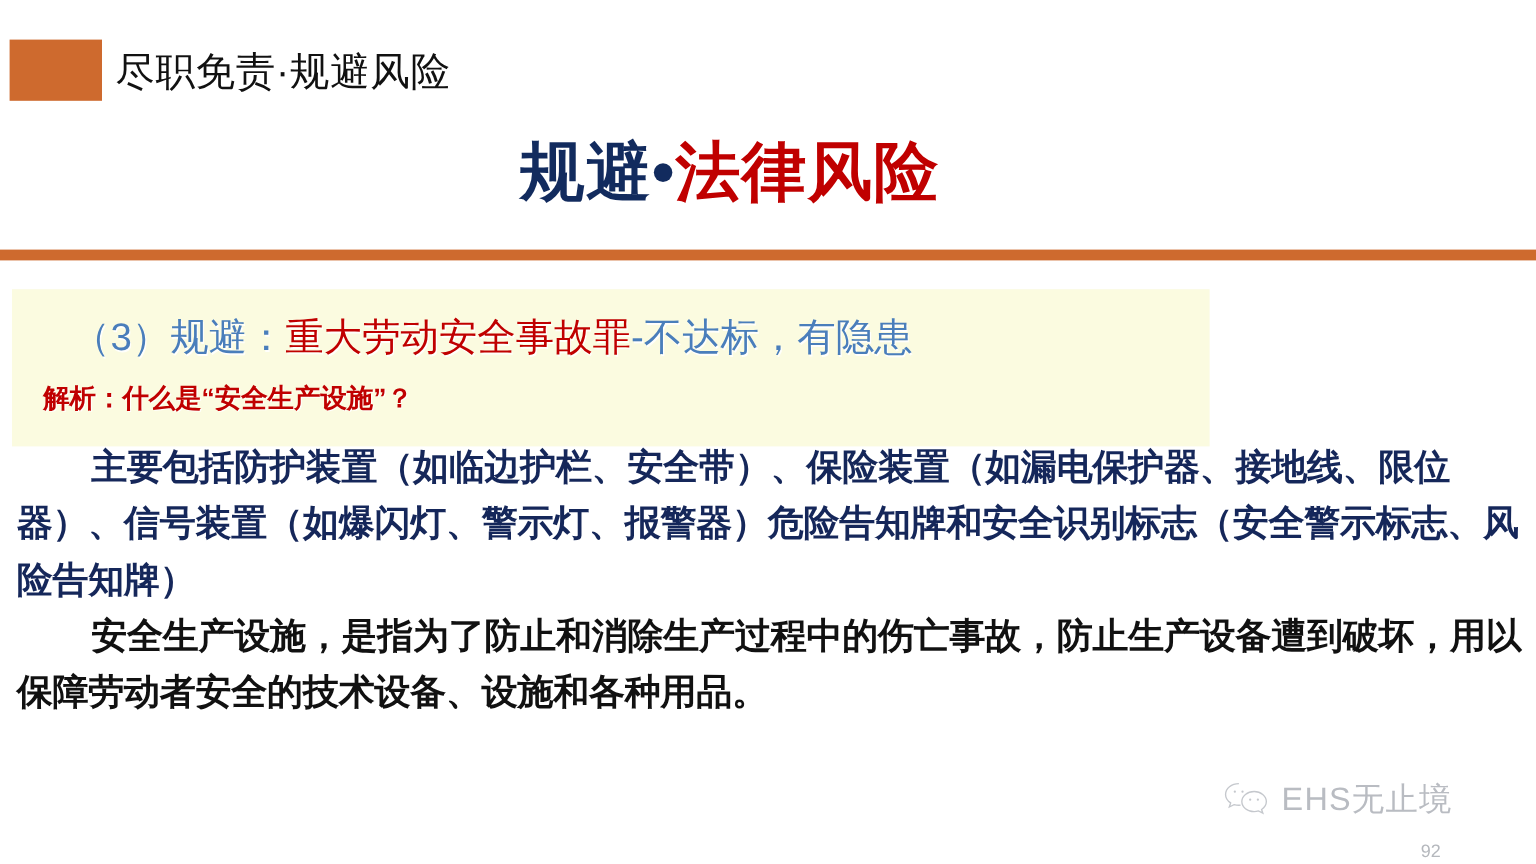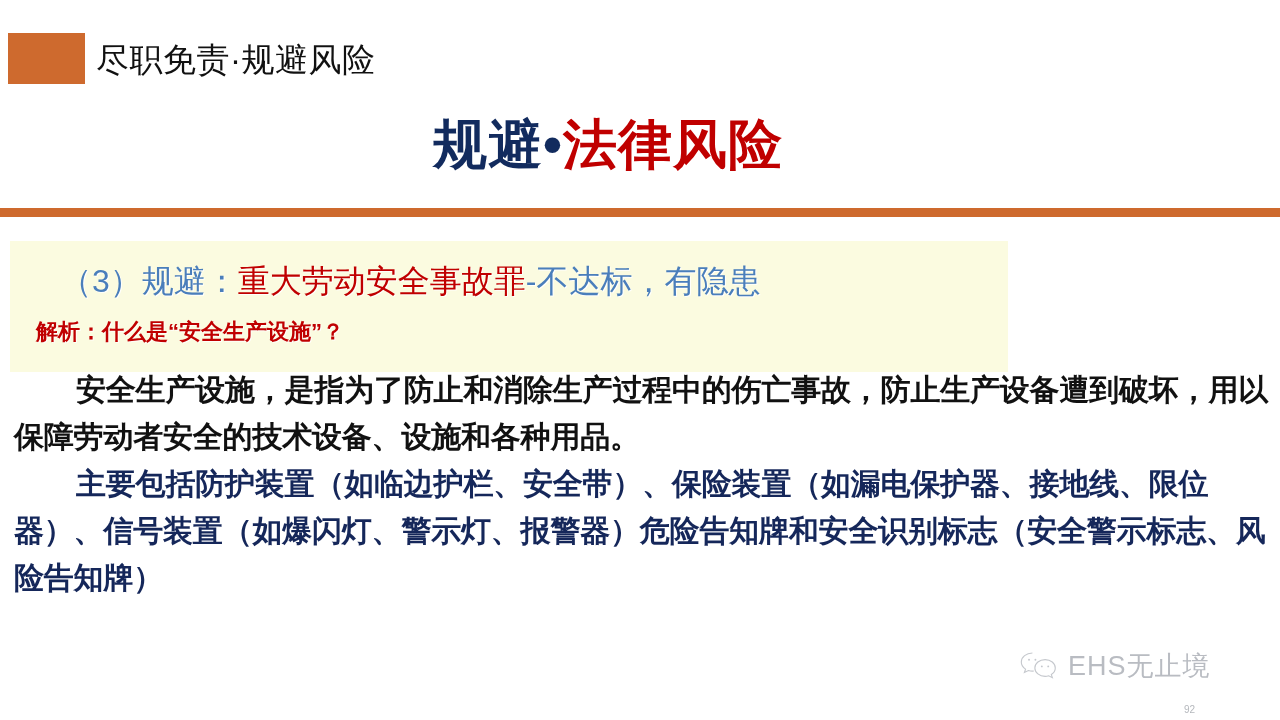--- a/index.html
+++ b/index.html
@@ -143,21 +143,21 @@
     font-size: 27px;
     line-height: 30px;
     color: #b9bcc2;
     white-space: nowrap;
     letter-spacing: 1px;
   }
   #page-number {
     position: absolute;
     left: 1184px;
     top: 703px;
-    font-size: 10px;
+    font-size: 15px;
     line-height: 14px;
     color: #b5b8bd;
   }
 </style>
 </head>
 <body>
 
 <div id="header-bar">
   <div id="header-marker"></div>
   <div id="header-title">尽职免责·规避风险</div>
@@ -171,22 +171,22 @@
 
 <div id="highlight-box"></div>
 
 <div id="heading-line-1">
   <span class="hl-blue">（3）规避：</span><span class="hl-red">重大劳动安全事故罪</span><span class="hl-blue">-不达标，有隐患</span>
 </div>
 
 <div id="heading-line-2">解析：什么是“安全生产设施”？</div>
 
 <div id="body-wrap">
+  <p class="para" id="para-includes">主要包括防护装置（如临边护栏、安全带）、保险装置（如漏电保护器、接地线、限位器）、信号装置（如爆闪灯、警示灯、报警器）危险告知牌和安全识别标志（安全警示标志、风险告知牌）</p>
   <p class="para" id="para-definition">安全生产设施，是指为了防止和消除生产过程中的伤亡事故，防止生产设备遭到破坏，用以保障劳动者安全的技术设备、设施和各种用品。</p>
-  <p class="para" id="para-includes">主要包括防护装置（如临边护栏、安全带）、保险装置（如漏电保护器、接地线、限位器）、信号装置（如爆闪灯、警示灯、报警器）危险告知牌和安全识别标志（安全警示标志、风险告知牌）</p>
 </div>
 
 <div id="watermark">
   <svg id="wechat-icon" viewBox="0 0 44 34" fill="none" stroke="#c5c8cd" stroke-width="1.2">
     <path d="M15 3.2C8.5 3.2 3.2 7.5 3.2 12.8c0 3.0 1.8 5.7 4.5 7.5l-1.2 3.6 4.2-2.1c1.4 .4 2.8 .6 4.3 .6 .5 0 1 0 1.5-.1"></path>
     <circle cx="11.4" cy="10.3" r="1.0" fill="#c5c8cd" stroke="none"></circle>
     <circle cx="18.2" cy="10.3" r="1.0" fill="#c5c8cd" stroke="none"></circle>
     <path d="M28.5 10.2c-6.0 0-10.9 4.0-10.9 8.9 0 4.9 4.9 8.9 10.9 8.9 1.3 0 2.6-.2 3.8-.6l3.9 2-1.1-3.3c2.5-1.6 4.2-4.1 4.2-7.0 0-4.9-4.9-8.9-10.8-8.9z"></path>
     <circle cx="25.0" cy="17.4" r="1.0" fill="#c5c8cd" stroke="none"></circle>
     <circle cx="31.8" cy="17.4" r="1.0" fill="#c5c8cd" stroke="none"></circle>

